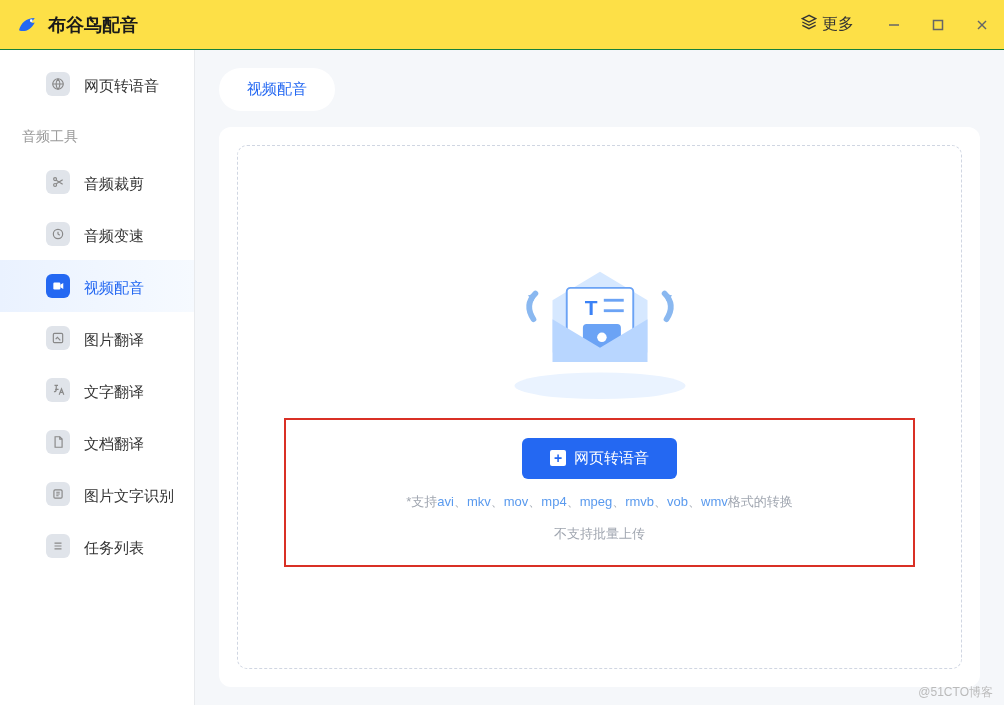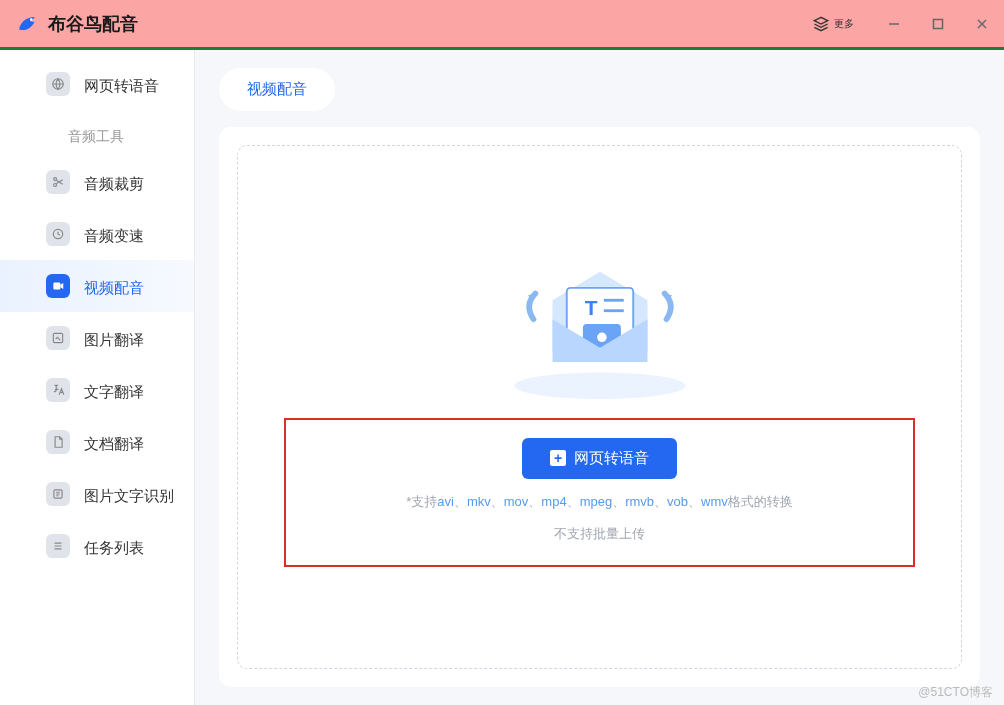--- a/index.html
+++ b/index.html
@@ -1,33 +1,33 @@
 <!DOCTYPE html>
 <html><head>
   <meta charset="utf-8">
   <style>
     * { margin: 0; padding: 0; box-sizing: border-box; }
     body { font-family: -apple-system, "PingFang SC", "Microsoft YaHei", sans-serif; background: #f5f7fa; width: 1004px; height: 705px; overflow: hidden; }
     
-    .titlebar { height: 50px; background: #fca5a5; display: flex; align-items: center; padding: 0 12px; border-bottom: 3px solid #15803d; }
+    .titlebar { height: 50px; background: #fde047; display: flex; align-items: center; padding: 0 12px; border-bottom: 1px solid #15803d; }
     .logo-area { display: flex; align-items: center; gap: 8px; }
     .logo-svg { width: 28px; height: 28px; }
     .app-title { font-size: 18px; font-weight: 600; color: #1a1a1a; }
     .titlebar-spacer { flex: 1; }
-    .more-btn { display: flex; align-items: center; gap: 5px; font-size: 10px; color: #333; margin-right: 30px; cursor: pointer; }
+    .more-btn { display: flex; align-items: flex-start; gap: 5px; font-size: 16px; color: #333; margin-right: 30px; cursor: pointer; }
     .window-controls { display: flex; gap: 24px; align-items: center; }
     .win-ctrl { width: 20px; height: 20px; display: flex; align-items: center; justify-content: center; cursor: pointer; color: #666; }
     
     .main-layout { display: flex; height: calc(100% - 50px); }
     .sidebar { width: 195px; background: #fff; overflow-y: auto; border-right: 1px solid #e8eaed; padding: 8px 0; }
     .sidebar::-webkit-scrollbar { width: 6px; }
     .sidebar::-webkit-scrollbar-thumb { background: #d0d0d0; border-radius: 3px; }
     .sidebar-item { display: flex; align-items: flex-end; gap: 14px; padding: 14px 0 14px 46px; cursor: pointer; font-size: 15px; color: #333; position: relative; }
     .sidebar-item.active { background: linear-gradient(90deg, #eaf2ff 0%, #f6faff 100%); color: #2468f2; font-weight: 500; }
-    .sidebar-section { padding: 18px 0 10px 68px; font-size: 14px; color: #999; }
+    .sidebar-section { padding: 18px 0 10px 22px; font-size: 14px; color: #999; }
     .side-icon { width: 24px; height: 24px; border-radius: 6px; background: #e0e4ea; display: flex; align-items: center; justify-content: center; flex-shrink: 0; }
     .sidebar-item.active .side-icon { background: #2468f2; }
     .side-icon svg { width: 14px; height: 14px; }
     
     .content-area { flex: 1; padding: 18px 24px; display: flex; flex-direction: column; position: relative; }
     .tab-row { display: flex; gap: 10px; margin-bottom: 16px; }
     .tab-pill { background: #fff; border-radius: 22px; padding: 12px 28px; font-size: 15px; color: #2468f2; font-weight: 500; cursor: pointer; }
     
     .main-card { flex: 1; background: #fff; border-radius: 12px; padding: 18px; position: relative; }
     .dashed-box { border: 1.5px dashed #d0d6e2; border-radius: 10px; height: 100%; display: flex; flex-direction: column; align-items: center; justify-content: center; }

